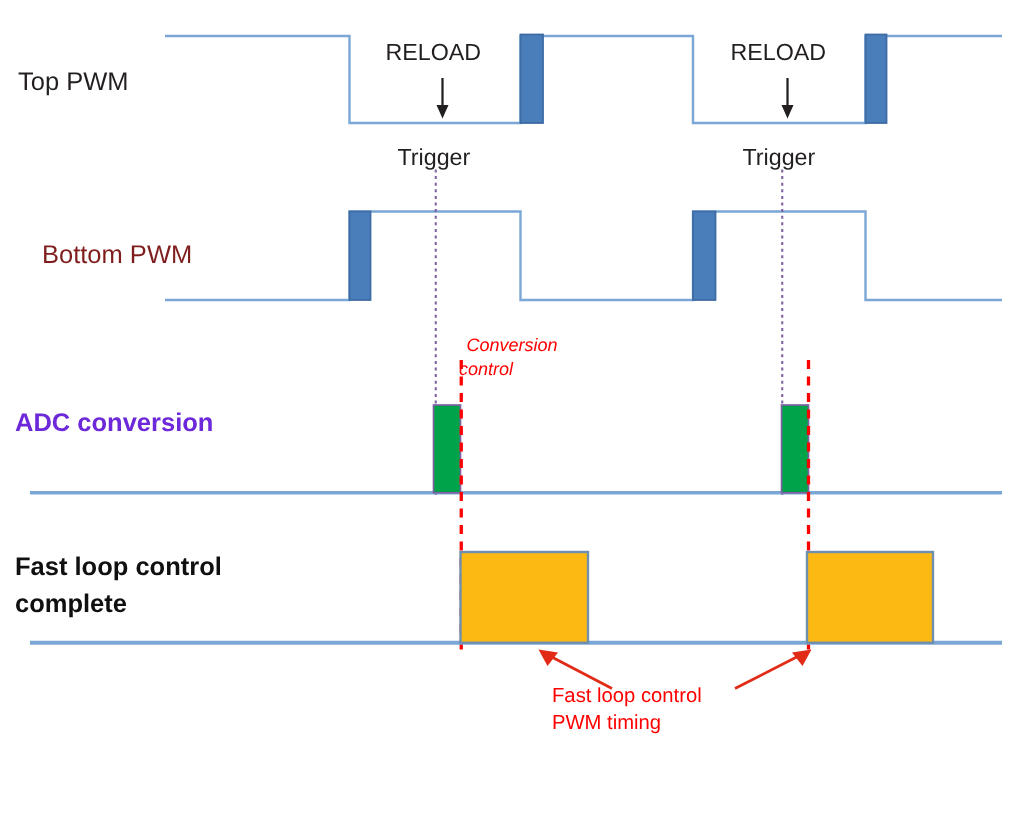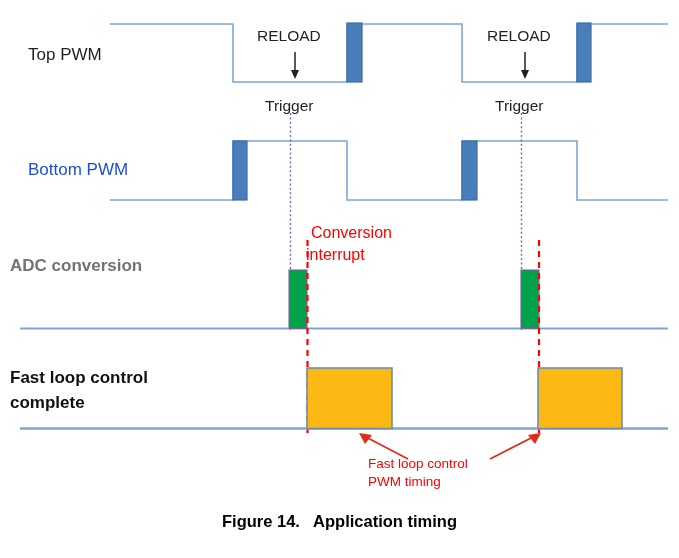--- a/index.html
+++ b/index.html
@@ -19,37 +19,37 @@
     left: 0; top: 0;
     width: 679px;
     height: 558px;
   }
   .label {
     position: absolute;
     white-space: pre;
     line-height: 1.12;
   }
   .lbl-toppwm {
-    left: 28px;
+    left: 12px;
     top: 45px;
     font-size: 17px;
     color: #231f20;
   }
   .lbl-bottompwm {
     left: 28px;
     top: 160px;
     font-size: 17px;
-    color: #1d4ed8;
+    color: #7f1d1d;
   }
   .lbl-adc {
     left: 10px;
-    top: 256px;
+    top: 272px;
     font-size: 17px;
     font-weight: bold;
-    color: #737373;
+    color: #6d28d9;
   }
   .lbl-fastloop {
     left: 10px;
     top: 366px;
     font-size: 17px;
     font-weight: bold;
     color: #101010;
     line-height: 1.45;
   }
   .lbl-reload1 {
@@ -72,23 +72,24 @@
   }
   .lbl-trigger2 {
     left: 495px;
     top: 97px;
     font-size: 15.5px;
     color: #231f20;
   }
   .lbl-conversion {
     left: 311px;
     top: 222px;
-    font-size: 16px;
+    font-size: 12px;
     color: #fe0000;
     line-height: 1.35;
+    font-style: italic;
   }
   .lbl-conversion .l2 {
     display: block;
     margin-left: -5px;
   }
   .lbl-pwmupdate {
     left: 368px;
     top: 455px;
     font-size: 13.5px;
     color: #fe0000;
@@ -180,19 +181,18 @@
   <div class="label lbl-fastloop"><span>Fast loop control</span><br><span>complete</span></div>
 
   <div class="label lbl-reload1">RELOAD</div>
 
   <div class="label lbl-reload2">RELOAD</div>
 
   <div class="label lbl-trigger1">Trigger</div>
 
   <div class="label lbl-trigger2">Trigger</div>
 
-  <div class="label lbl-conversion"><span>Conversion</span><span class="l2">interrupt</span></div>
+  <div class="label lbl-conversion"><span>Conversion</span><span class="l2">control</span></div>
 
   <div class="label lbl-pwmupdate"><span>Fast loop control</span><br><span>PWM timing</span></div>
 
-  <div class="caption">Figure 14.   Application timing</div>
 
 </div>
 
 </body></html>

